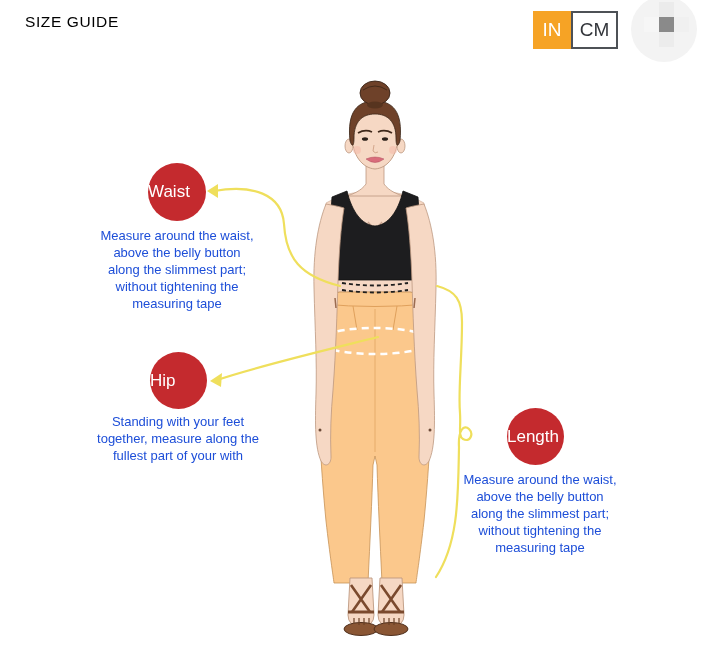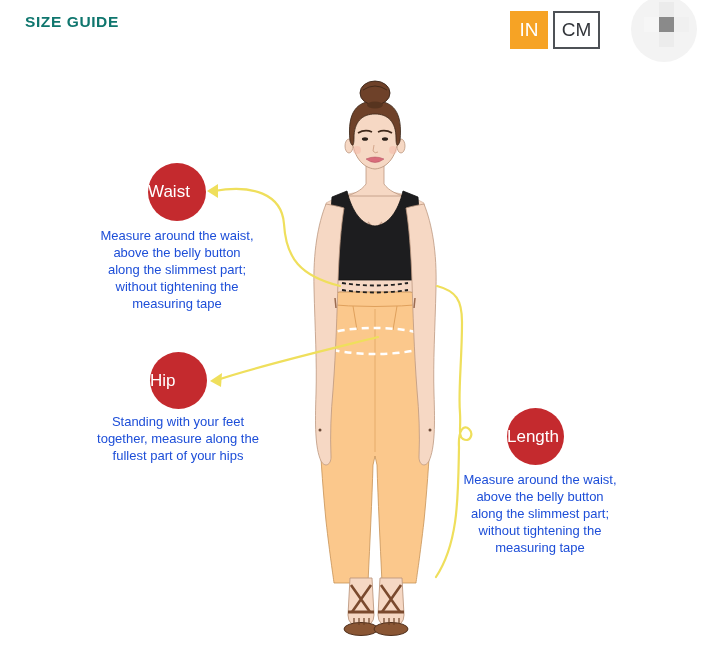--- a/index.html
+++ b/index.html
@@ -4,23 +4,23 @@
 <style>
   * { margin:0; padding:0; box-sizing:border-box; }
   html,body { background:#fff; }
   body { font-family:"Liberation Sans", sans-serif; }
   .page {
     position:relative; width:701px; height:650px; background:#ffffff;
     overflow:hidden;
   }
   .title {
     position:absolute; left:25px; top:13px;
-    font-size:15.5px; font-weight:700; letter-spacing:0.6px; color:#0f766e;
-  }
-  .units { position:absolute; left:510px; top:11px; display:flex; gap:5px; }
+    font-size:15.5px; font-weight:400; letter-spacing:0.6px; color:#000000;
+  }
+  .units { position:absolute; left:533px; top:11px; display:flex; }
   .unit {
     height:38px; display:flex; align-items:center; justify-content:center;
     font-family:"Liberation Sans", sans-serif; font-size:19px; cursor:pointer;
   }
   .unit-in {
     width:38px; background:#F6A325; border:none; color:#ffffff;
   }
   .unit-cm {
     width:47px; background:#ffffff; border:2px solid #4D5156; color:#33363B;
   }
@@ -179,21 +179,21 @@
   <div class="desc desc-waist">
     <span>Measure around the waist,</span>
     <span>above the belly button</span>
     <span>along the slimmest part;</span>
     <span>without tightening the</span>
     <span>measuring tape</span>
   </div>
   <div class="desc desc-hip">
     <span>Standing with your feet</span>
     <span>together, measure along the</span>
-    <span>fullest part of your hips</span>
+    <span>fullest part of your with</span>
   </div>
   <div class="desc desc-length">
     <span>Measure around the waist,</span>
     <span>above the belly button</span>
     <span>along the slimmest part;</span>
     <span>without tightening the</span>
     <span>measuring tape</span>
   </div>
 
 </div>

